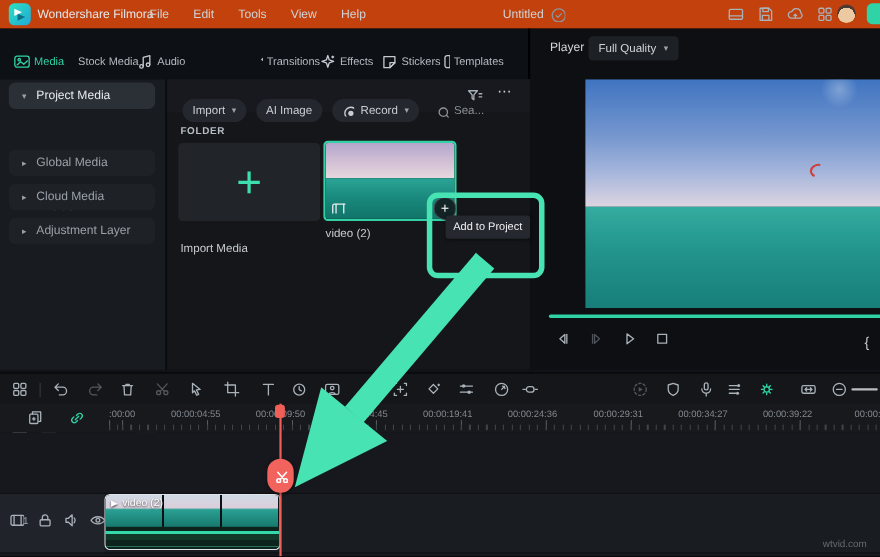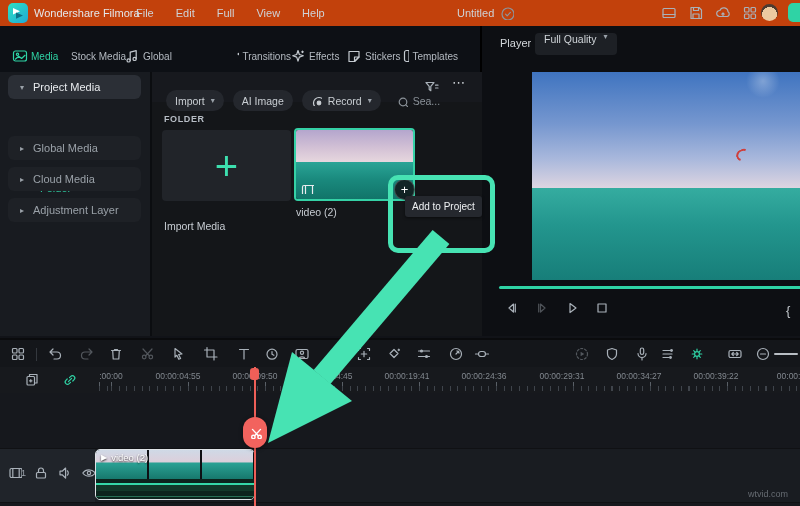--- a/index.html
+++ b/index.html
@@ -27,21 +27,21 @@
   .tabrail{position:absolute;left:0;top:26px;width:480px;height:46px;background:#0d1015;border-bottom:1px solid #000;}
   .tab{position:absolute;top:22px;width:56px;display:flex;flex-direction:row;align-items:center;gap:3px;cursor:pointer;}
   .tab span{font-size:10px;color:#b4bac1;white-space:nowrap}
   .tab .ic{stroke:#c4cad0}
   .tab.active .ic{stroke:#2fd3a5}
   .tab.active span{color:#2fd3a5}
   
   .player-panel{position:absolute;left:480px;top:26px;width:320px;height:310px;background:#0d0f13;border-left:2px solid #000;}
   .player-title{position:absolute;left:18px;top:11px;font-size:11px;color:#d3d7db;}
   .quality-pill{position:absolute;left:53px;top:7px;height:22px;padding:0 9px;background:#1d2025;border-radius:4px;
-                display:flex;align-items:flex-start;gap:7px;font-size:10.5px;color:#cfd4d8;cursor:pointer;}
+                display:flex;align-items:center;gap:7px;font-size:10.5px;color:#cfd4d8;cursor:pointer;}
   .chev{font-size:8px;color:#9aa1a9;line-height:1;}
   .preview{position:absolute;left:50px;top:46px;width:270px;height:208px;overflow:hidden;background:#000;}
   .sky{position:absolute;left:0;top:0;width:100%;height:56%;
        background:linear-gradient(180deg,#3f74c0 0%,#7697cf 45%,#a9b8dc 75%,#ddd5e1 100%);}
   .ocean{position:absolute;left:0;top:56%;width:100%;height:44%;
        background:linear-gradient(180deg,#35aca0 0%,#23968e 40%,#177e79 100%);}
   .flare{position:absolute;left:214px;top:-8px;width:34px;height:34px;border-radius:50%;
        background:radial-gradient(circle,rgba(255,255,255,.30),rgba(255,255,255,0) 70%);}
   .kite{position:absolute;left:205px;top:76px;width:8px;height:10px;border:2.5px solid #cf3f3c;
         border-left-color:transparent;border-bottom-color:transparent;border-radius:50%;transform:rotate(-115deg);}
@@ -131,21 +131,21 @@
     <div class="logo">
       <svg viewBox="0 0 20 20">
           <polygon points="5,5 12,8.2 5,11.5" fill="#fff"></polygon>
           <polygon points="8,9.5 15,12.5 8,15.8" fill="#0e6e86"></polygon>
         </svg>
     </div>
     <span class="appname">Wondershare Filmora</span>
     <div class="menus">
       <span>File</span>
       <span>Edit</span>
-      <span>Full</span>
+      <span>Tools</span>
       <span>View</span>
       <span>Help</span>
     </div>
     <span class="proj-title">Untitled</span>
     <span class="sync">
       <svg class="ic" style="width:14px;height:14px;stroke:#8d949c">
           <circle cx="8" cy="8" r="6"></circle>
           <path d="M5.6 8.2l1.6 1.6 3.2-3.4"></path>
         </svg>
     </span>
@@ -189,21 +189,21 @@
           <circle cx="6" cy="5.8" r=".9"></circle>
         </svg>
       <span>Stock Media</span>
     </div>
     <div class="tab" style="left:124px">
       <svg class="ic">
           <path d="M6.2 12.3V4.2l6-1.6v8.2"></path>
           <circle cx="4.6" cy="12.4" r="1.6"></circle>
           <circle cx="10.6" cy="10.9" r="1.6"></circle>
         </svg>
-      <span>Global</span>
+      <span>Audio</span>
     </div>
     <div class="tab" style="left:235px">
       <svg class="ic">
           <path d="M6 3.5 3 6l3 2.5M3 6h6.5"></path>
           <path d="M10 8l3 2.5-3 2.5M13 10.5H6.5"></path>
         </svg>
       <span>Transitions</span>
     </div>
     <div class="tab" style="left:290px">
       <svg class="ic">

